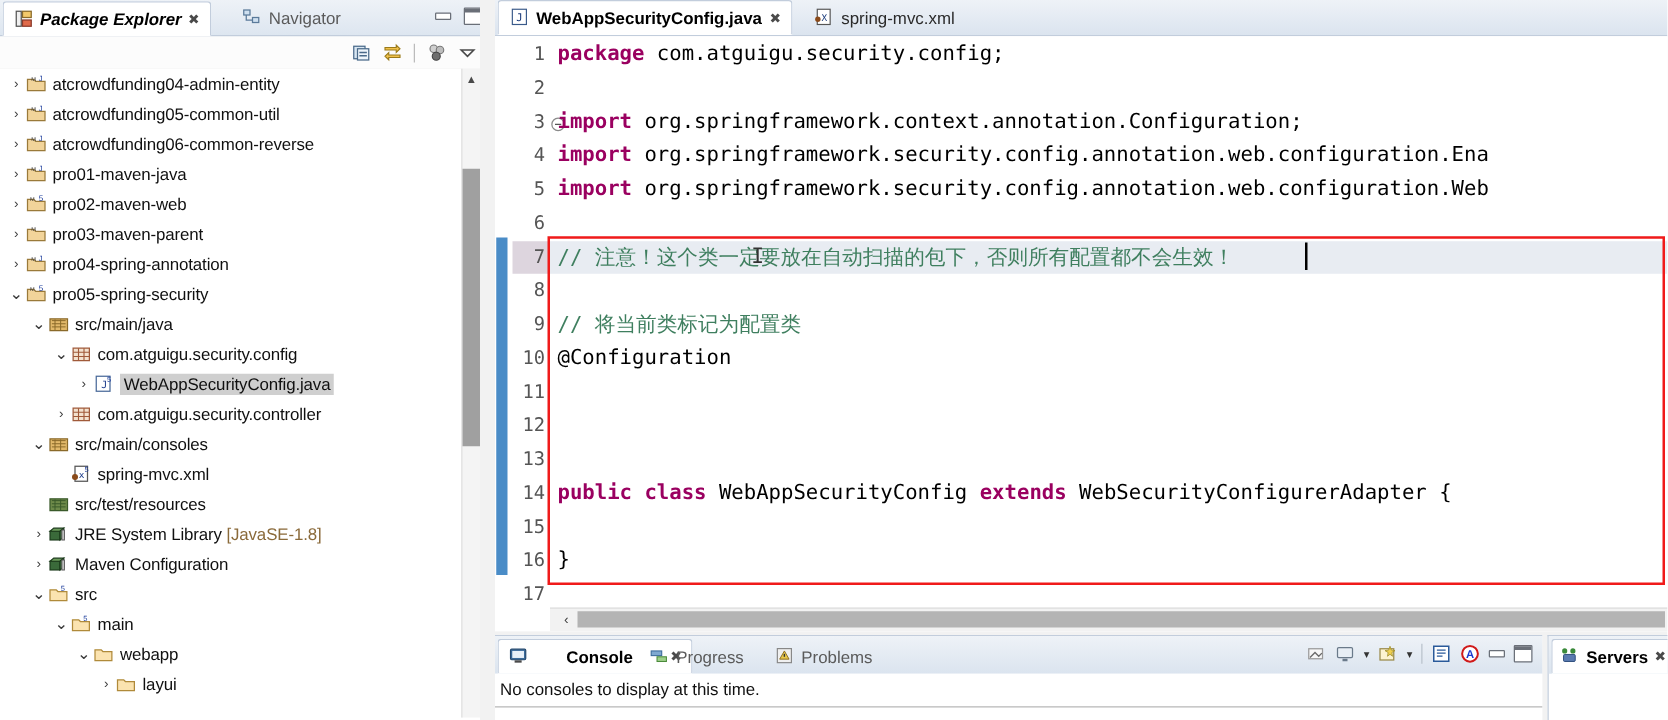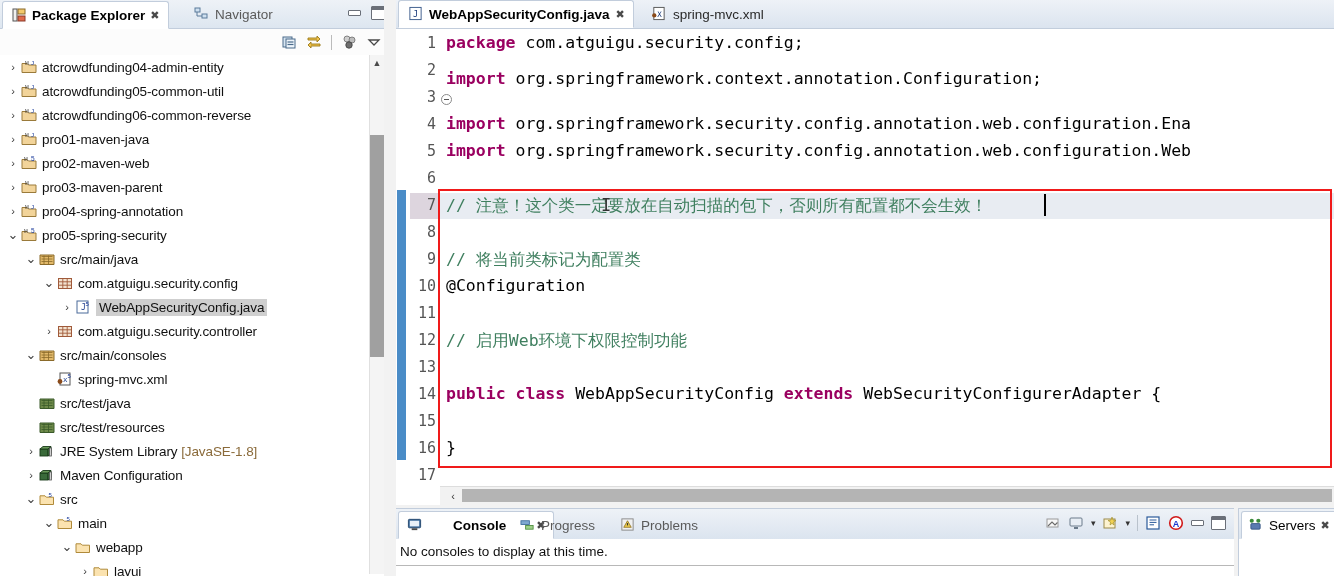--- a/index.html
+++ b/index.html
@@ -12,21 +12,21 @@
   }
   .app{position:relative;width:1334px;height:576px;background:#f2f2f2;}
 
   
   .explorer{position:absolute;left:0;top:0;width:392px;height:576px;background:#fcfcfc;}
   .exp-tabbar{position:relative;height:28px;background:linear-gradient(#eef2f7,#dde6f0);
       border-bottom:1px solid #c2cddc;}
   .tab{position:absolute;top:0;height:28px;display:flex;align-items:center;gap:5px;padding:0 8px;box-sizing:border-box;}
   .tab.active{background:#ffffff;border:1px solid #c2cddc;border-bottom:1px solid #fff;border-radius:3px 3px 0 0;top:1px;height:28px;}
   .tab-label{font-size:13.5px;}
-  .tab.active .tab-label{font-weight:bold;color:#000;}
+  .tab.active .tab-label{font-weight:bold;color:#000;font-style:italic;}
   .tab.inactive .tab-label{color:#5a5a5a;}
   .tab-x{font-size:11px;color:#4a4a4a;font-family:"Liberation Sans",sans-serif;}
   .win-btns{position:absolute;right:6px;top:6px;display:flex;gap:10px;align-items:center;}
   .btn-min{width:13px;height:6px;border:1.6px solid #6a6f78;border-radius:1px;background:#fff;box-sizing:border-box;}
   .btn-max{width:15px;height:14px;border:1.7px solid #6a6f78;border-radius:1px;background:#fff;box-sizing:border-box;position:relative;}
   .btn-max:before{content:"";position:absolute;left:0;top:0;right:0;height:3px;background:#6a6f78;}
 
   .exp-toolbar{height:26px;background:#fcfcfc;display:flex;justify-content:flex-end;align-items:center;gap:9px;padding-right:10px;border-bottom:1px solid #e4e4e4;}
   .ic{width:16px;height:16px;display:inline-block;position:relative;}
 
@@ -82,21 +82,21 @@
   .cs-tools{position:absolute;right:8px;top:6px;display:flex;gap:7px;align-items:center;}
   .cs-body{position:absolute;left:0;top:30px;right:0;bottom:0;background:#fff;}
   .cs-text{position:absolute;left:4px;top:5px;font-size:13.5px;color:#101010;}
   .cs-rule{position:absolute;left:0;right:0;top:26px;height:1px;background:#b8b8b8;}
   .divider{position:absolute;right:2px;top:3px;width:1px;height:17px;background:#b9c2cc;}
 
   
   .servers{position:absolute;left:1238px;top:508px;width:96px;height:68px;background:#fff;border-left:1px solid #c2cddc;border-top:1px solid #c2cddc;}
   .sv-tabbar{position:relative;height:30px;background:linear-gradient(#eef2f7,#dbe4ef);}
   .sv-tab{position:absolute;left:2px;top:2px;height:28px;display:flex;align-items:center;gap:5px;padding:0 6px;background:#fff;border:1px solid #c2cddc;border-bottom:1px solid #fff;border-radius:3px 3px 0 0;box-sizing:border-box;}
-  .sv-tab .tab-label{font-weight:normal;font-size:13.5px;}
+  .sv-tab .tab-label{font-weight:bold;font-size:13.5px;}
   .sv-gap{position:absolute;left:1234px;top:508px;width:4px;height:68px;background:#f2f2f2;}
 </style>
 </head>
 <body>
 
 <div class="app">
 
   <div class="explorer">
 
     <div class="exp-tabbar">
@@ -282,29 +282,20 @@
             </svg></span>
           <span class="tlabel">spring-mvc.xml</span>
         </div>
         <div class="trow" style="padding-left: 24px;">
           <span class="arrow none">›</span>
           <span class="ticon"><svg width="18" height="16" viewBox="0 0 18 16">
               <path d="M2 4 H16 V13.5 H2 Z" fill="#6e8a4a" stroke="#3a5a2a" stroke-width="1"></path>
               <path d="M3.5 5.5 H14.5 M3.5 8 H14.5 M3.5 10.5 H14.5" stroke="#3a5a2a" stroke-width="0.8"></path>
               <path d="M6 4.5 V13 M10.5 4.5 V13" stroke="#3a5a2a" stroke-width="0.8"></path>
             </svg></span>
-          <span class="tlabel">src/test/java</span>
-        </div>
-        <div class="trow" style="padding-left: 24px;">
-          <span class="arrow none">›</span>
-          <span class="ticon"><svg width="18" height="16" viewBox="0 0 18 16">
-              <path d="M2 4 H16 V13.5 H2 Z" fill="#6e8a4a" stroke="#3a5a2a" stroke-width="1"></path>
-              <path d="M3.5 5.5 H14.5 M3.5 8 H14.5 M3.5 10.5 H14.5" stroke="#3a5a2a" stroke-width="0.8"></path>
-              <path d="M6 4.5 V13 M10.5 4.5 V13" stroke="#3a5a2a" stroke-width="0.8"></path>
-            </svg></span>
           <span class="tlabel">src/test/resources</span>
         </div>
         <div class="trow" style="padding-left: 24px;">
           <span class="arrow">›</span>
           <span class="ticon"><svg width="18" height="16" viewBox="0 0 18 16">
               <rect x="2" y="6" width="8" height="7" fill="#3a6a3a" stroke="#1a3a1a" stroke-width="0.9"></rect>
               <path d="M2 6 L5 3.5 L13 3.5 L10 6 Z" fill="#6a9a5a" stroke="#1a3a1a" stroke-width="0.9"></path>
               <path d="M10 6 L13 3.5 L13 10.5 L10 13 Z" fill="#4a7a4a" stroke="#1a3a1a" stroke-width="0.9"></path>
               <rect x="11.5" y="5" width="2" height="8" fill="#cfcfcf" stroke="#555" stroke-width="0.8"></rect>
             </svg></span>
@@ -404,31 +395,30 @@
           <div class="ln" style="top: 302px;">12</div>
           <div class="ln" style="top: 329px;">13</div>
           <div class="ln" style="top: 356px;">14</div>
           <div class="ln" style="top: 383px;">15</div>
           <div class="ln" style="top: 410px;">16</div>
           <div class="ln" style="top: 437px;">17</div>
         </div>
       <div class="code" id="code">
           <div class="cl" style="top: 4px; left: 6px;"><span class="kw">package</span> com.atguigu.security.config;</div>
           <div class="cl" style="top: 31px; left: 6px;"></div>
-          <div class="cl" style="top: 40px; left: 6px; text-align: right;"><span class="kw">import</span> org.springframework.context.annotation.Configuration;</div>
+          <div class="cl" style="top: 58px; left: 6px; text-align: right;"><span class="kw">import</span> org.springframework.context.annotation.Configuration;</div>
           <div class="cl" style="top: 85px; left: 6px;"><span class="kw">import</span> org.springframework.security.config.annotation.web.configuration.Ena</div>
           <div class="cl" style="top: 112px; left: 6px;"><span class="kw">import</span> org.springframework.security.config.annotation.web.configuration.Web</div>
           <div class="cl" style="top: 139px; left: 6px;"></div>
           <div class="hl-row" style="top: 164px;"></div>
           <div class="cl" style="top: 166px; left: 6px;"><span class="cmt">// 注意！这个类一定要放在自动扫描的包下，否则所有配置都不会生效！</span></div>
           <div class="cl" style="top: 193px; left: 6px;"></div>
           <div class="cl" style="top: 220px; left: 6px;"><span class="cmt">// 将当前类标记为配置类</span></div>
           <div class="cl" style="top: 247px; left: 6px;">@Configuration</div>
           <div class="cl" style="top: 274px; left: 6px;"></div>
-          <div class="cl" style="top: 301px; left: 6px;"><span class="cmt">// 启用Web环境下权限控制功能</span></div>
           <div class="cl" style="top: 355px; left: 6px;"><span class="kw">public</span> <span class="kw">class</span> WebAppSecurityConfig <span class="kw">extends</span> WebSecurityConfigurerAdapter {</div>
           <div class="cl" style="top: 382px; left: 6px;"></div>
           <div class="cl" style="top: 409px; left: 6px;">}</div>
           <div class="cl" style="top: 436px; left: 6px;"></div>
           <div class="caret" style="left: 604px; top: 165px; height: 22px;"></div>
         </div>
       <div class="redbox" id="redbox" style="left: 42px; top: 160px; right: 2px; height: 279px; border-color: rgb(240, 26, 26);"></div>
       <div class="ibeam" style="left:205px;top:166px;">I</div>
       <div class="hscroll">
         <div class="hs-left">‹</div>

